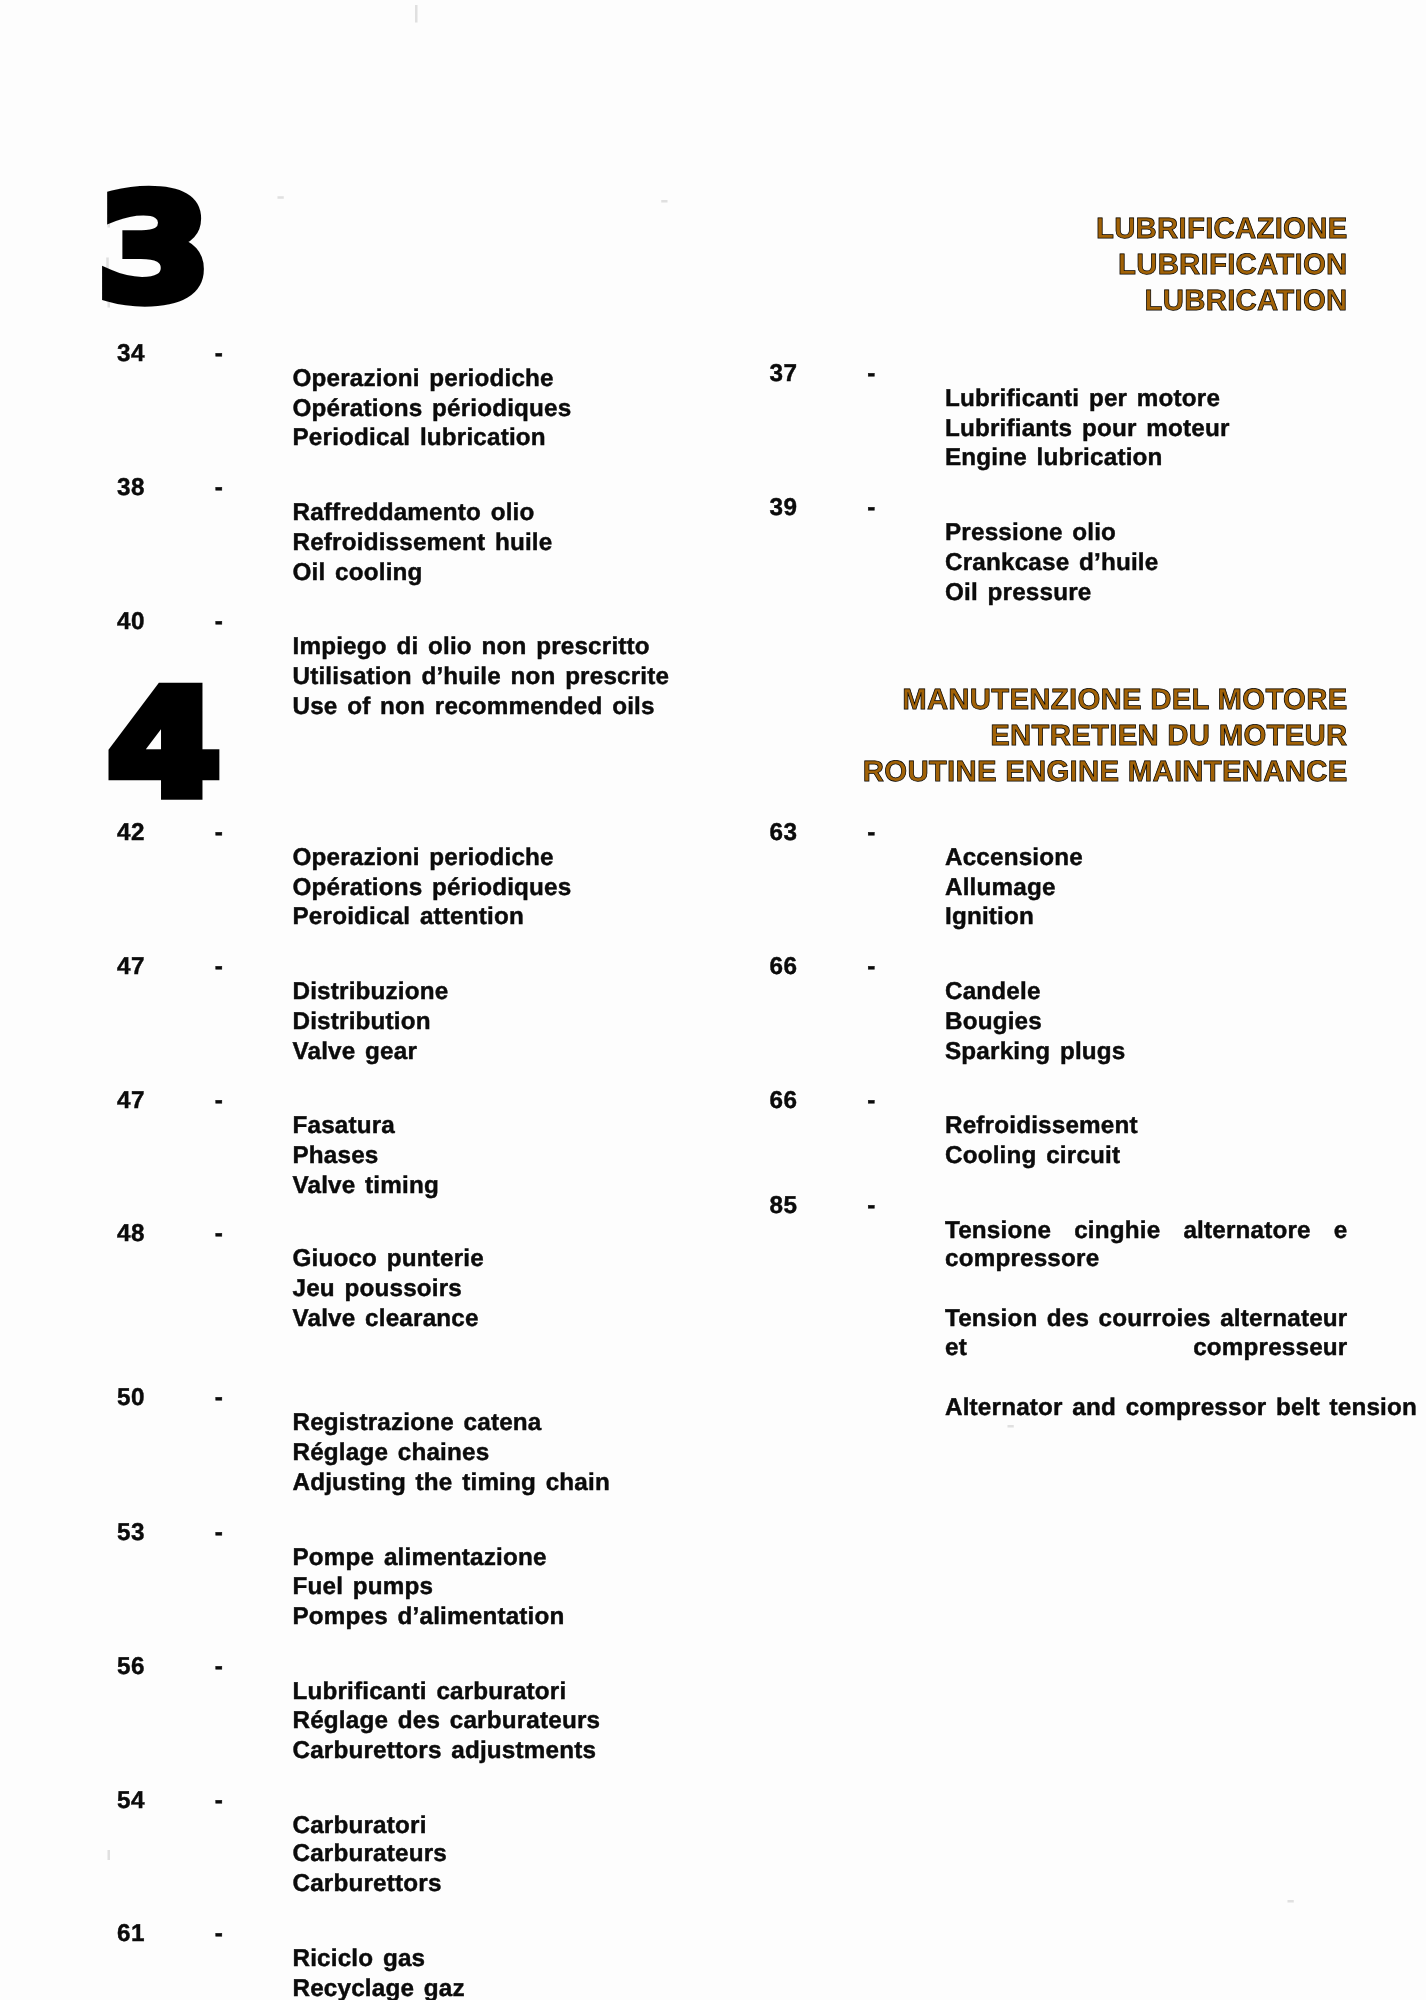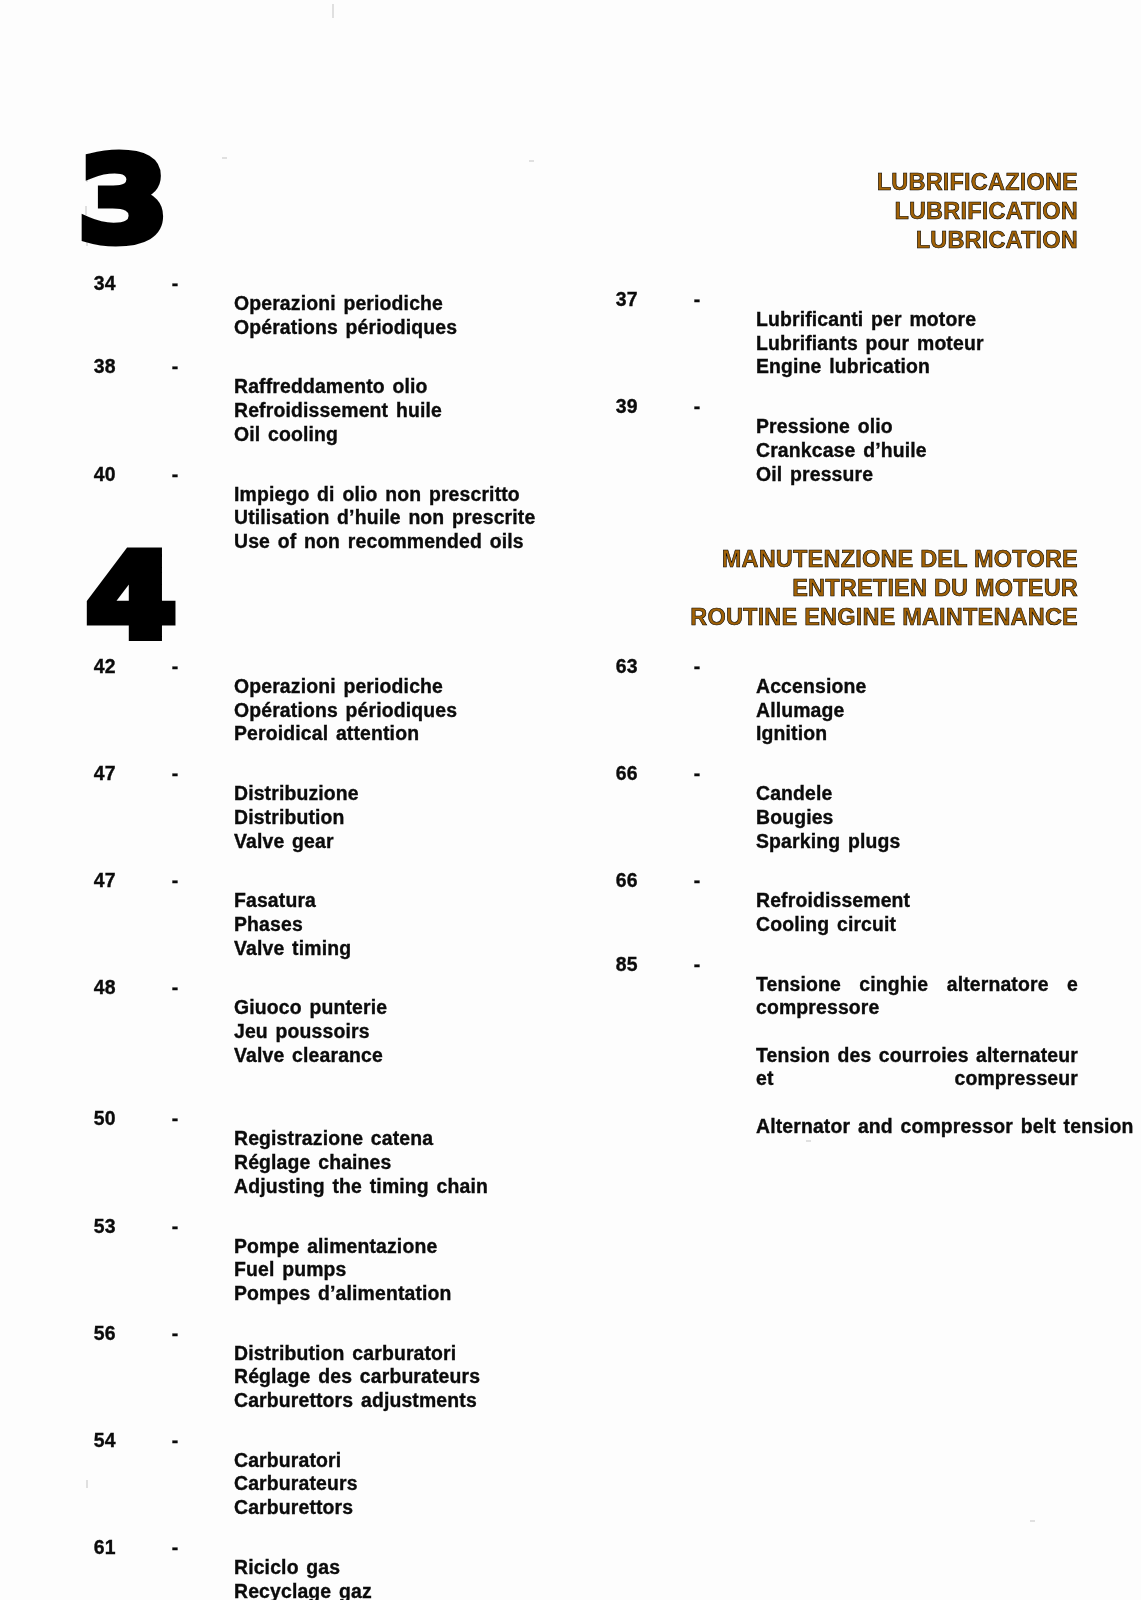--- a/index.html
+++ b/index.html
@@ -145,20 +145,21 @@
       </div>
 
       <div style="position:absolute;left:0px;top:272px;width:470px;">
 
         <div class="toc-entry">
           <span class="toc-page">34</span>
           <span class="toc-dash">-</span>
           <span class="toc-titles">
             <span class="line">Operazioni periodiche</span>
             <span class="line">Opérations périodiques</span>
+            <span class="line">Periodical lubrication</span>
           </span>
         </div>
 
         <div class="spacer-sm"></div>
 
         <div class="toc-entry">
           <span class="toc-page">38</span>
           <span class="toc-dash">-</span>
           <span class="toc-titles">
             <span class="line">Raffreddamento olio</span>
@@ -256,21 +257,21 @@
             <span class="line">Pompes d’alimentation</span>
           </span>
         </div>
 
         <div class="spacer-sm"></div>
 
         <div class="toc-entry">
           <span class="toc-page">56</span>
           <span class="toc-dash">-</span>
           <span class="toc-titles">
-            <span class="line">Distribution carburatori</span>
+            <span class="line">Lubrificanti carburatori</span>
             <span class="line">Réglage des carburateurs</span>
             <span class="line">Carburettors adjustments</span>
           </span>
         </div>
 
         <div class="spacer-sm"></div>
 
         <div class="toc-entry">
           <span class="toc-page">54</span>
           <span class="toc-dash">-</span>

